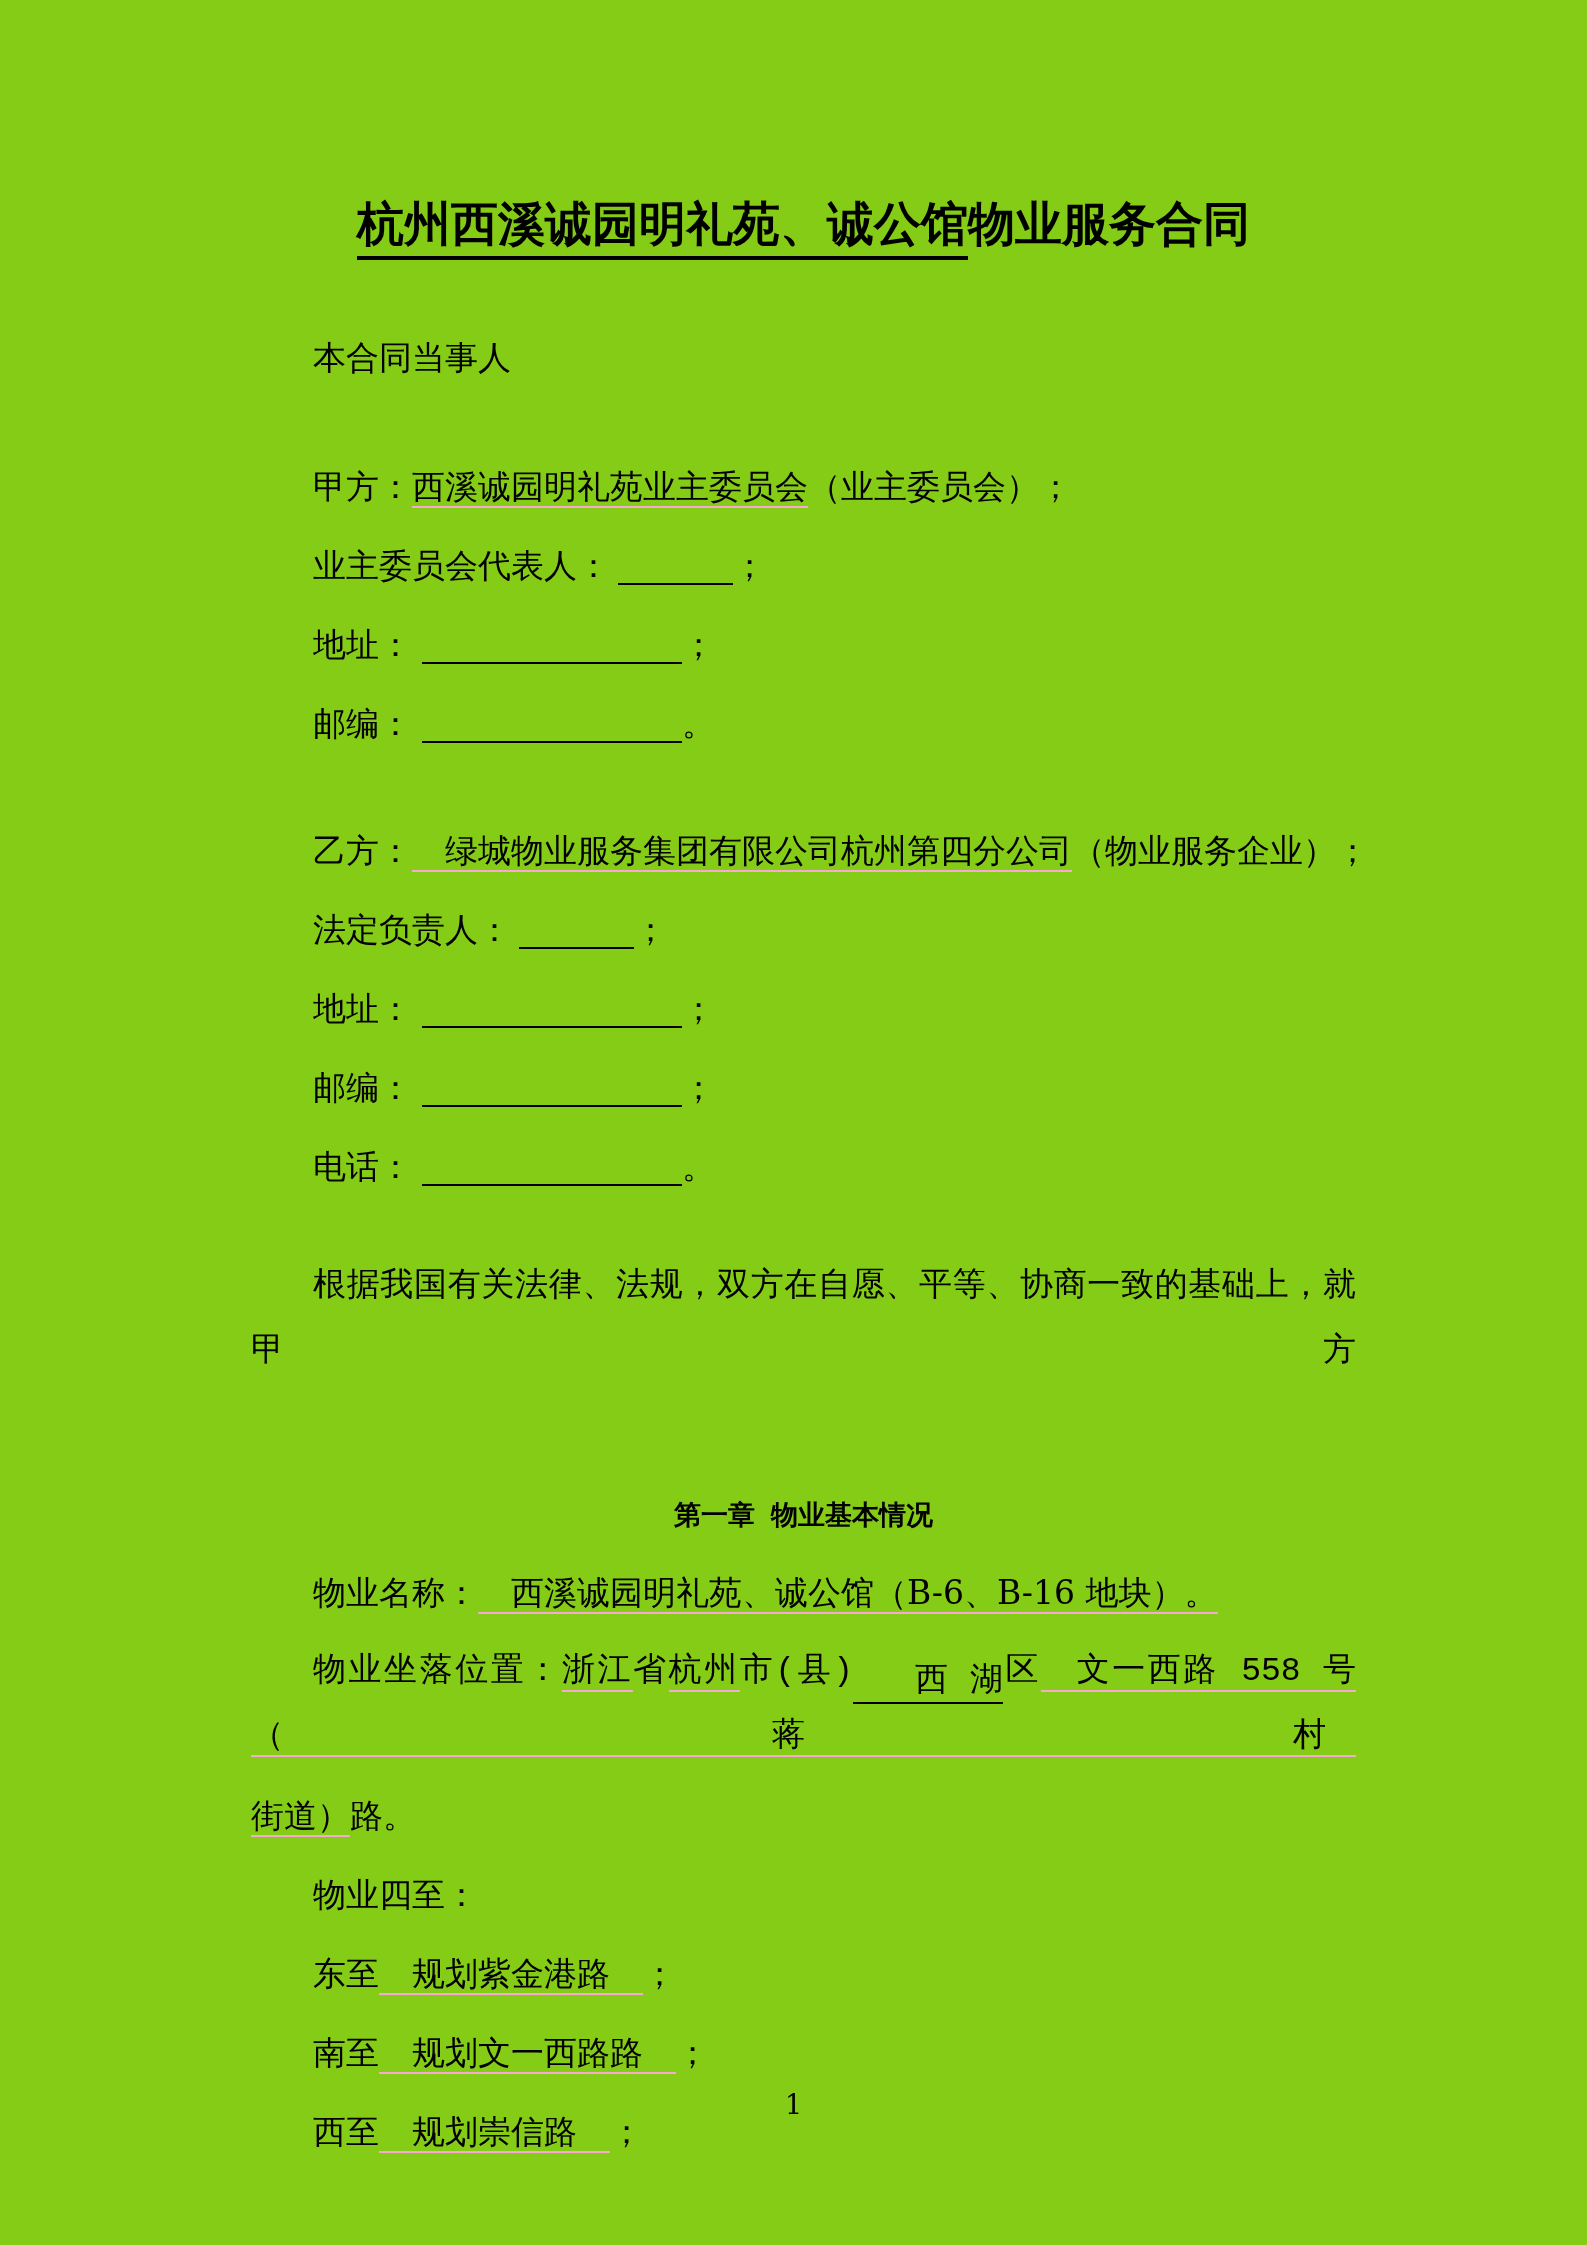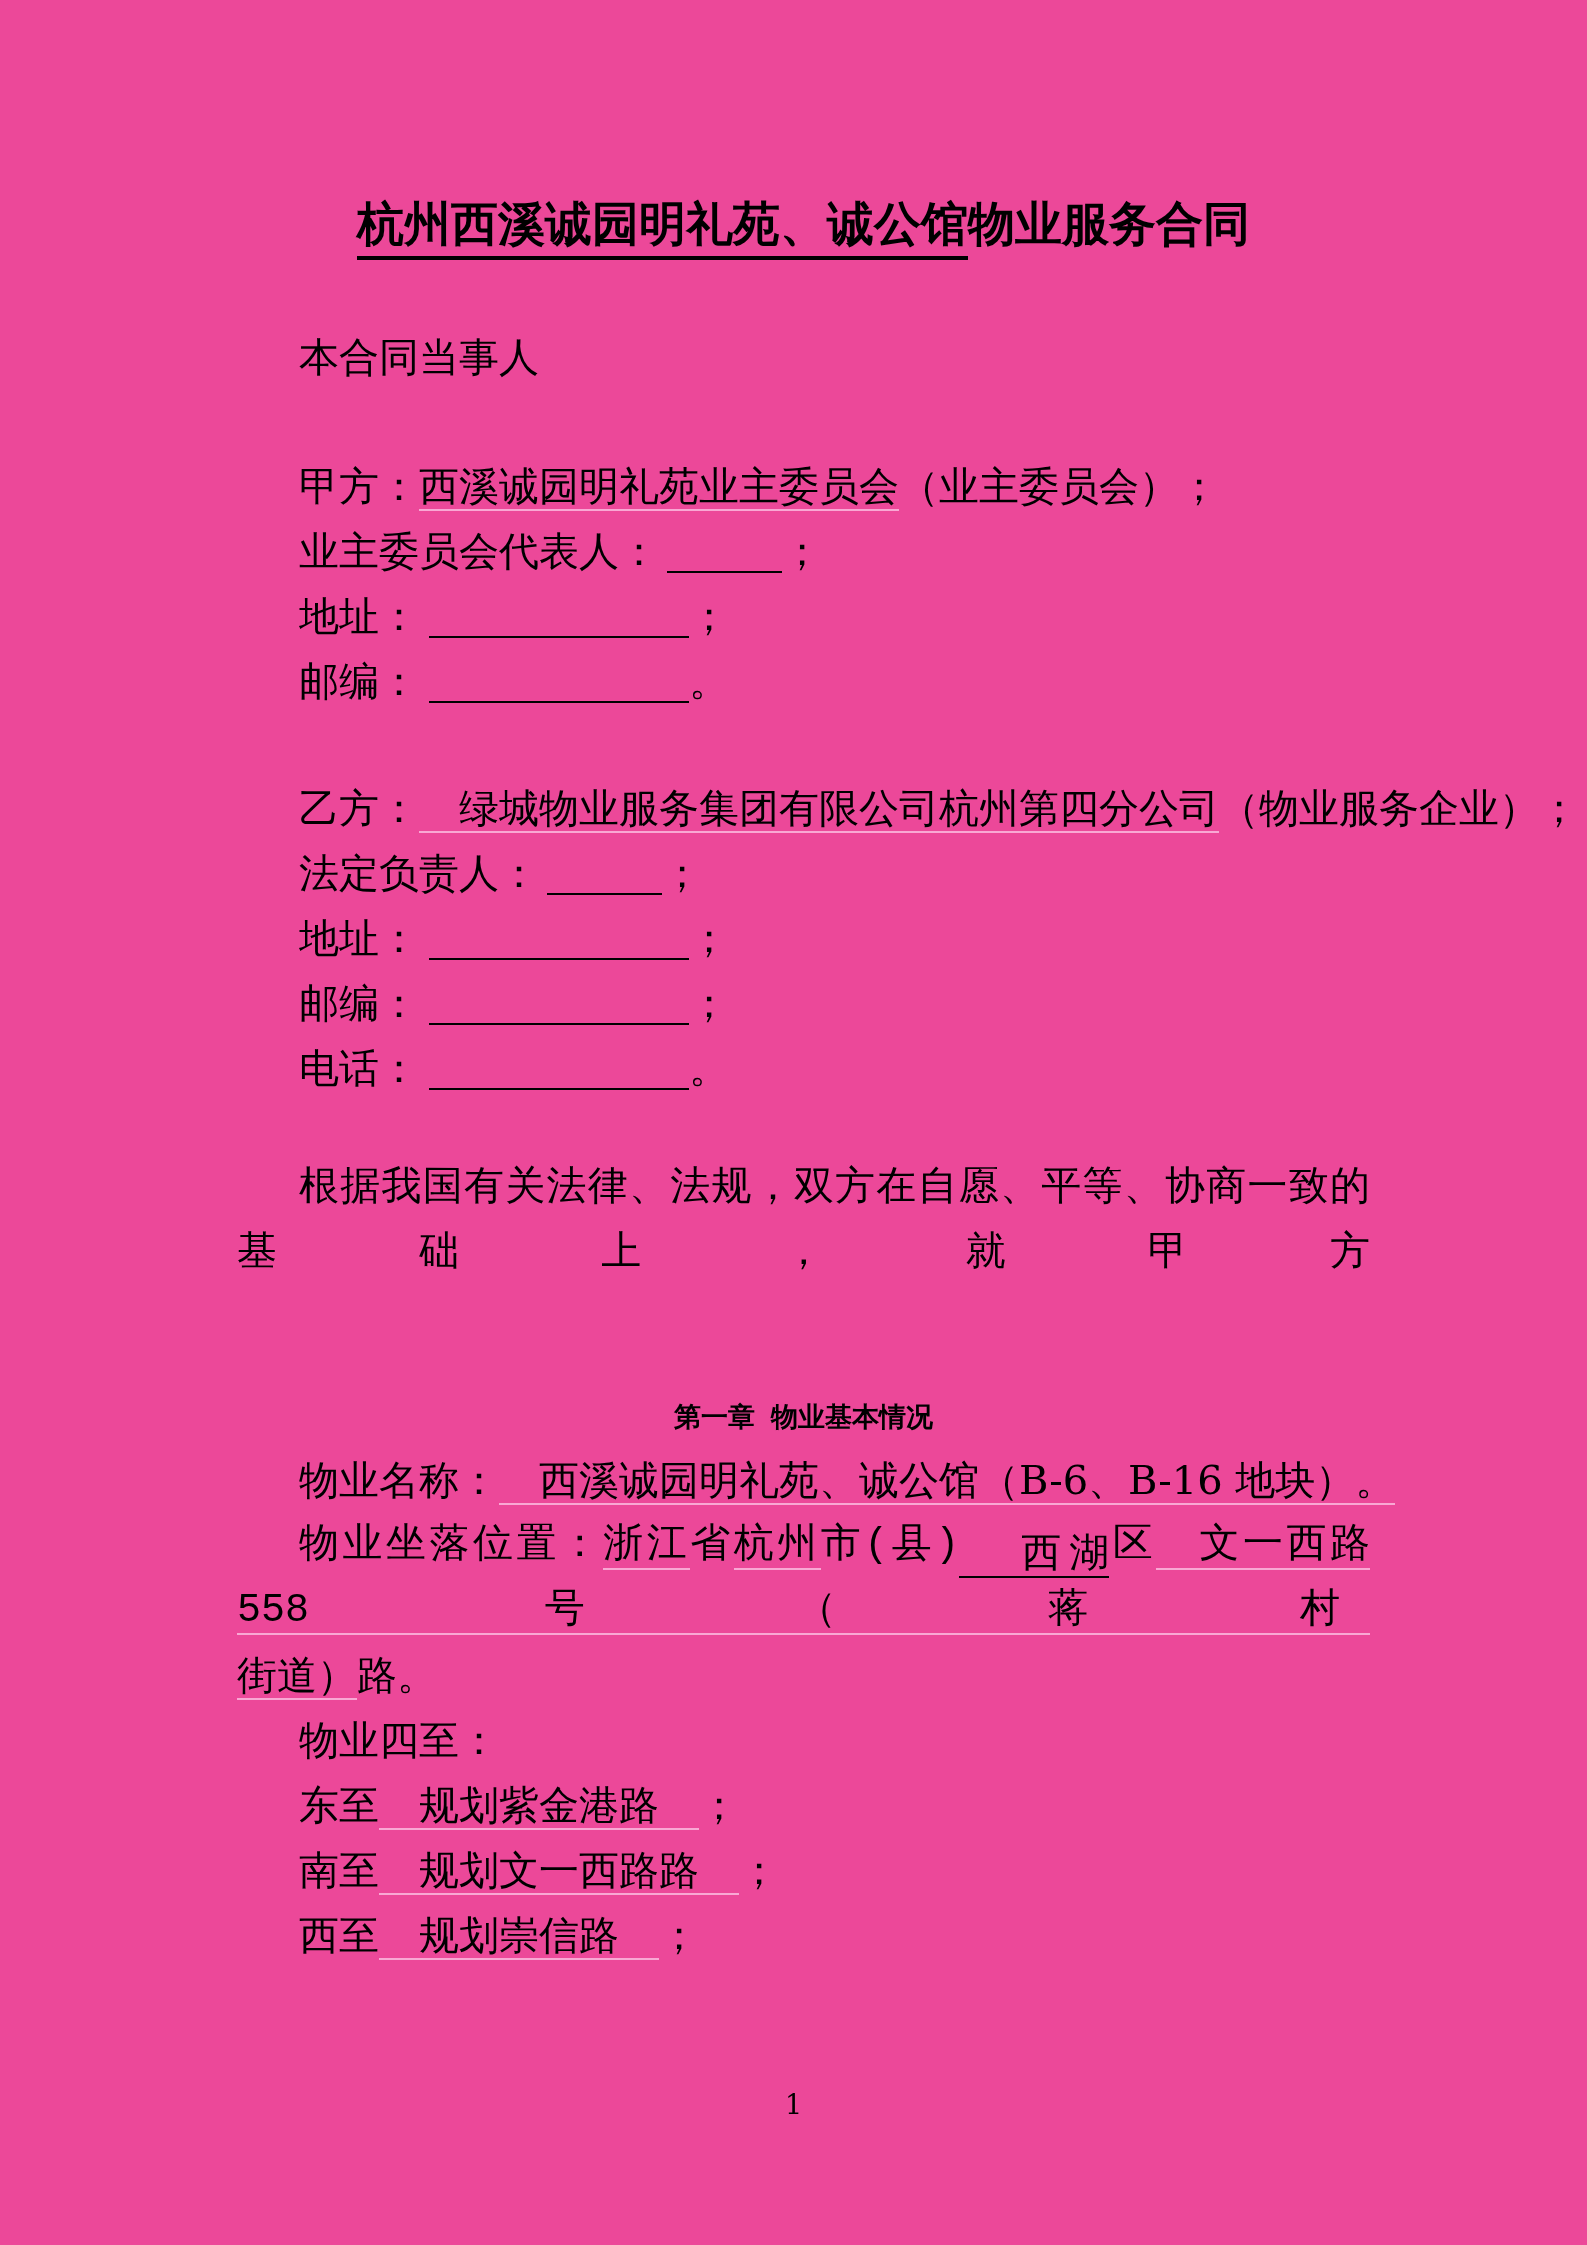--- a/index.html
+++ b/index.html
@@ -1,36 +1,36 @@
 <!DOCTYPE html>
 <html><head>
 <meta charset="utf-8">
 <style>
   html,body { margin:0; padding:0; background:#e8e8e8; }
   .page {
     position:relative;
     width:1587px; height:2245px;
     margin:0 auto;
-    background:#ec4899;
+    background:#84cc16;
     color:#000;
     font-family:"DejaVu Serif","Liberation Serif",serif;
     overflow:hidden;
   }
   .content { padding:0 217px 0 237px; }
   .title {
     margin:0; padding-top:193px;
     text-align:center;
     font-size:47px; font-weight:bold;
     line-height:62px;
     white-space:nowrap;
   }
   .title-u { border-bottom:4px solid #000; padding-bottom:5px; }
   .ln {
-    margin:0;
-    font-size:40px;
+    margin:14px;
+    font-size:33px;
     line-height:65px;
     white-space:nowrap;
   }
   .indent { text-indent:62px; }
   .just {
     white-space:normal;
     text-align:justify;
     text-align-last:justify;
     font-family:Liberation Mono, monospace;
   }

